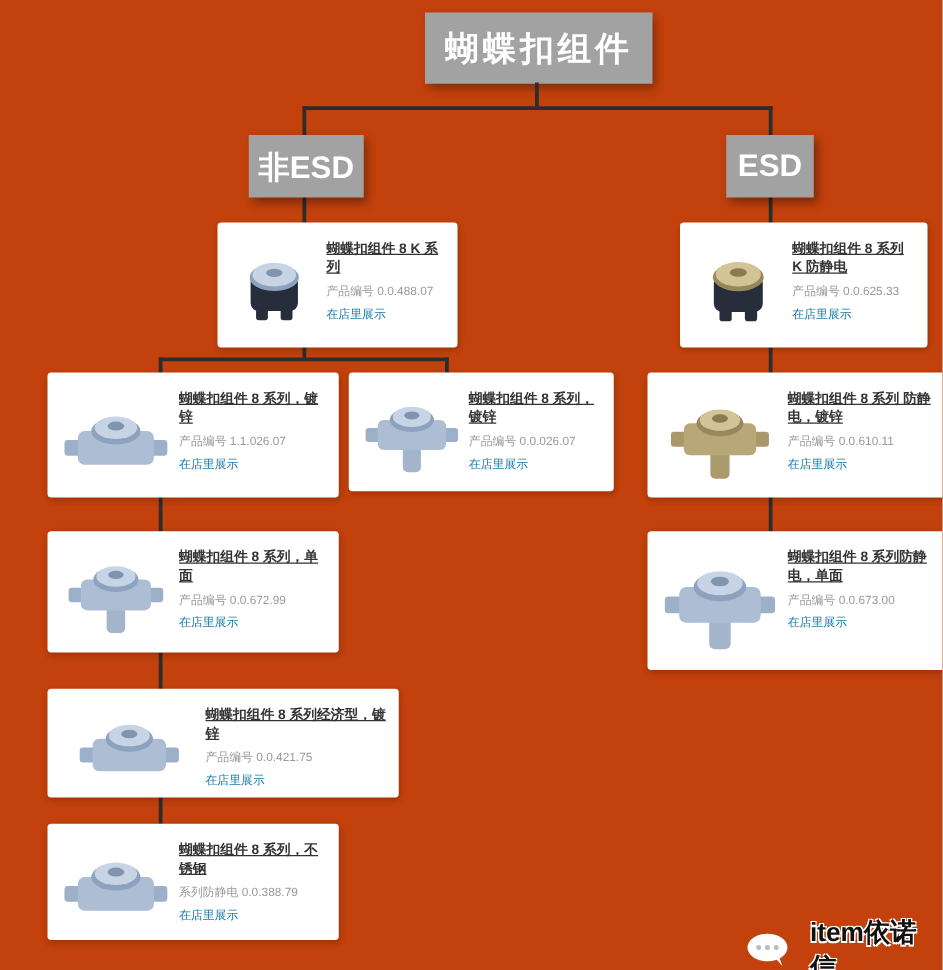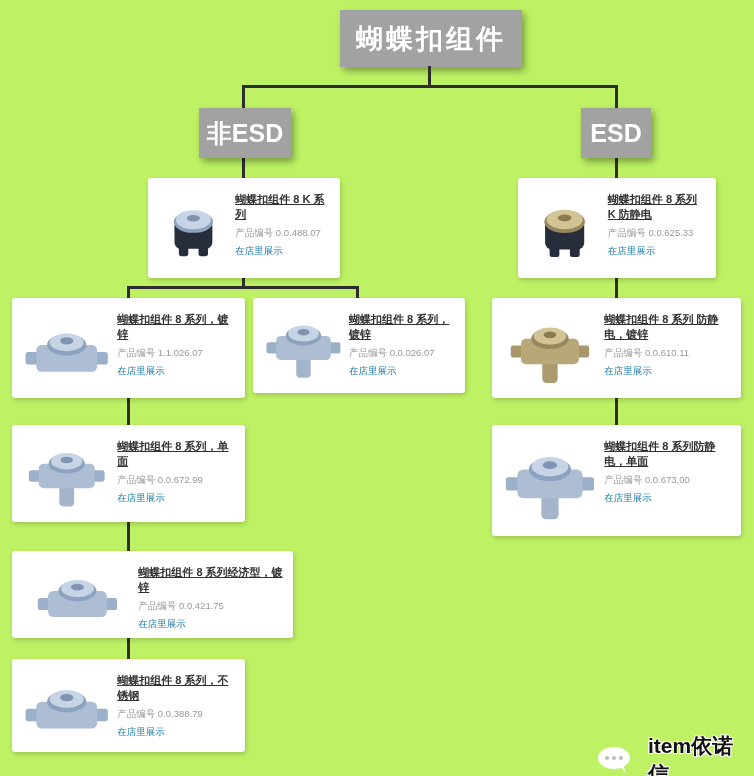--- a/index.html
+++ b/index.html
@@ -1,32 +1,32 @@
 <!DOCTYPE html>
 <html><head>
 <meta charset="utf-8">
 <style>
   * { margin:0; padding:0; box-sizing:border-box; }
   html,body { background:#d8d8d8; font-family:"Liberation Sans", sans-serif; }
-  #canvas { position:relative; width:754px; height:776px; background:#bef264; overflow:hidden; }
+  #canvas { position:relative; width:754px; height:776px; background:#c2410c; overflow:hidden; }
 
   .node-box {
     position:absolute; background:#a2a2a2; color:#ffffff;
     display:flex; align-items:center; justify-content:center;
     font-weight:bold; box-shadow:3px 4px 7px rgba(0,0,0,.35);
   }
   #root-node { font-size:27px; letter-spacing:3px; }
   .branch-node { font-size:25px; }
 
   .line { position:absolute; background:#2d2d2d; }
 
   .card {
     position:absolute; background:#ffffff; border-radius:3px;
     box-shadow:1px 2px 5px rgba(0,0,0,.20);
-    display:flex; padding:6px;
+    display:flex; padding:6px;margin-left:26px;
   }
   .card-img { flex:0 0 44%; display:flex; align-items:center; justify-content:center; }
   .card-img svg { width:92%; height:92%; }
   .card-text { flex:1; padding:8px 4px 0 2px; display:flex; flex-direction:column; gap:5px; }
   .card-title {
     font-size:11px; font-weight:bold; color:#333333;
     text-decoration:underline; line-height:1.35; cursor:pointer;
   }
   .card-code { font-size:9.5px; color:#999999; }
   .card-link { font-size:9.5px; color:#1779a8; cursor:pointer; text-decoration:none; }
@@ -197,21 +197,21 @@
         <rect class="flange" x="4" y="44" width="20" height="14" rx="3"></rect>
         <rect class="flange" x="76" y="44" width="20" height="14" rx="3"></rect>
         <rect class="body" x="16" y="36" width="68" height="30" rx="6"></rect>
         <ellipse class="rim" cx="50" cy="36" rx="22" ry="12"></ellipse>
         <ellipse class="dome" cx="50" cy="33" rx="19" ry="10"></ellipse>
         <ellipse class="top" cx="50" cy="31.5" rx="7.5" ry="4"></ellipse>
       </svg>
     </div>
     <div class="card-text">
       <a class="card-title">蝴蝶扣组件 8 系列，不锈钢</a>
-      <div class="card-code">产品编号 0.0.388.79</div>
+      <div class="card-code">系列防静电 0.0.388.79</div>
       <a class="card-link">在店里展示</a>
     </div>
   </div>
 
   <div class="card" style="left:492px;top:298px;width:249px;height:100px">
     <div class="card-img">
       <svg class="v-tan" viewBox="0 0 100 95">
         <rect class="flange" x="4" y="44" width="20" height="14" rx="3"></rect>
         <rect class="flange" x="76" y="44" width="20" height="14" rx="3"></rect>
         <rect class="cyl" x="41" y="60" width="18" height="28" rx="5"></rect>

